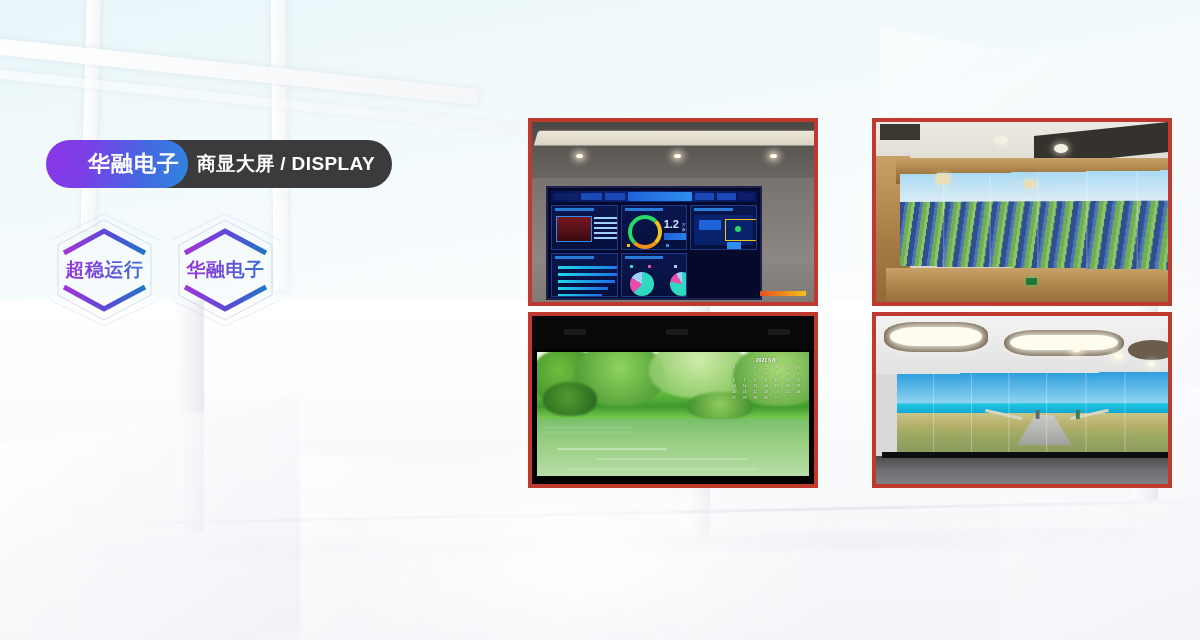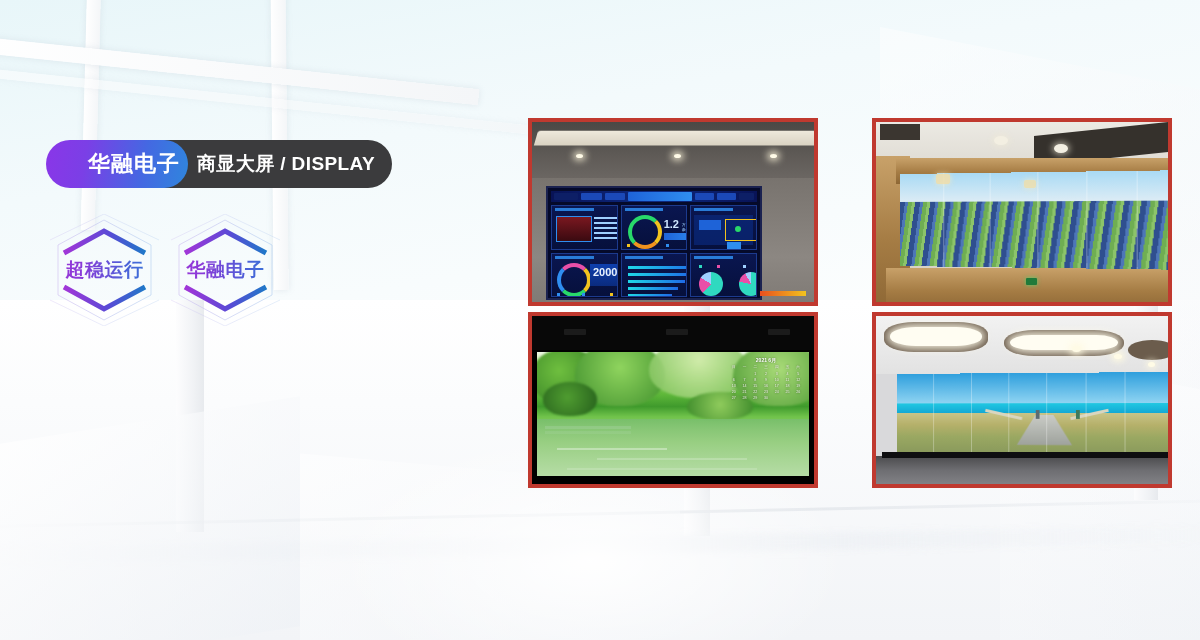--- a/index.html
+++ b/index.html
@@ -283,30 +283,20 @@
           <div class="vw-card">
             <div class="ch"></div>
             <div style="position:absolute;left:3px;top:9px;right:3px;bottom:4px;background:#0b2f8c;opacity:.55;"></div>
             <div style="position:absolute;left:8px;top:14px;width:22px;height:10px;background:#1e63d8;"></div>
             <div style="position:absolute;left:34px;top:13px;width:30px;height:20px;border:1px solid #f2c31e;"></div>
             <div style="position:absolute;left:44px;top:20px;width:6px;height:6px;border-radius:50%;background:#28d96a;"></div>
             <div style="position:absolute;left:66px;top:14px;width:16px;height:8px;background:#1e63d8;"></div>
             <div style="position:absolute;left:36px;top:36px;width:14px;height:10px;background:#2f8ef0;"></div>
           </div>
 
-          <div class="vw-card">
-            <div class="ch"></div>
-            <div class="donut" style="left:5px;top:9px;width:26px;height:26px;border:4px solid #2f8ef0;border-top-color:#e84fa8;border-right-color:#f2c31e;border-bottom-color:#28d96a;"></div>
-            <div style="position:absolute;left:38px;top:10px;width:42px;height:22px;background:linear-gradient(180deg,#0e3fae,#0a2b7e);"></div>
-            <div class="bigno" style="left:41px;top:12px;font-size:11px;">2000</div>
-            <div class="legend-dot" style="left:5px;top:39px;background:#2f8ef0;"></div>
-            <div class="legend-dot" style="left:30px;top:39px;background:#2f8ef0;"></div>
-            <div class="legend-dot" style="left:58px;top:39px;background:#f2c31e;"></div>
-
-          </div>
 
           <div class="vw-card">
             <div class="ch"></div>
             <div class="barline" style="left:6px;top:12px;width:68px;"></div>
             <div class="barline" style="left:6px;top:19px;width:62px;"></div>
             <div class="barline" style="left:6px;top:26px;width:57px;"></div>
             <div class="barline" style="left:6px;top:33px;width:50px;"></div>
             <div class="barline" style="left:6px;top:40px;width:44px;"></div>
 
           </div>

